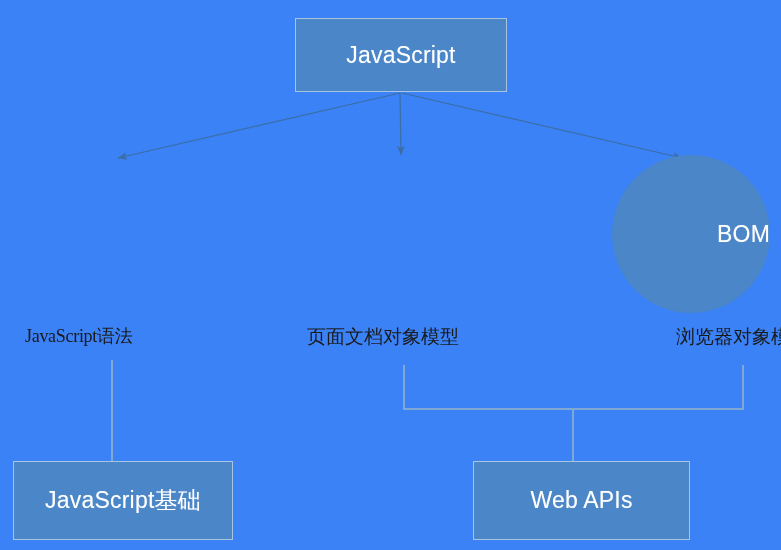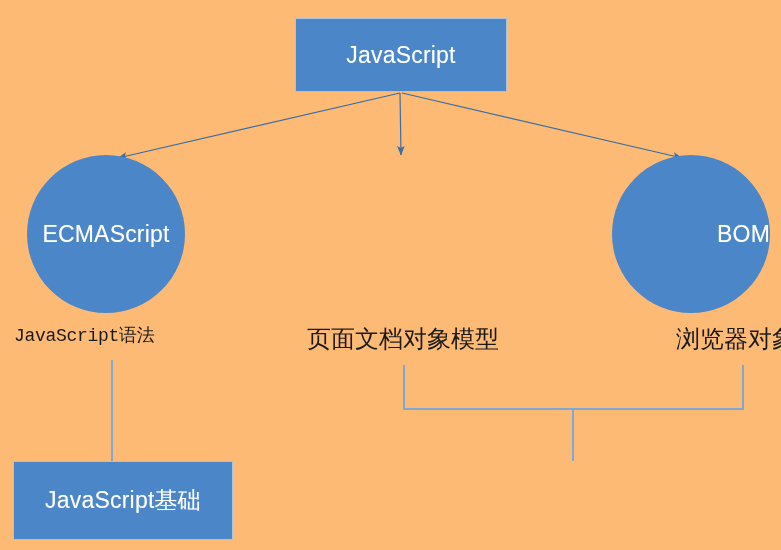--- a/index.html
+++ b/index.html
@@ -7,21 +7,21 @@
     padding: 0;
     background: #ffffff;
   }
   body {
     font-family: "Liberation Sans", sans-serif;
   }
   #canvas {
     position: relative;
     width: 781px;
     height: 550px;
-    background: #fdba74;
+    background: #3b82f6;
     overflow: hidden;
   }
   #edges {
     position: absolute;
     left: 0;
     top: 0;
     width: 781px;
     height: 550px;
   }
   .node {
@@ -48,27 +48,28 @@
     white-space: nowrap;
   }
   .cap {
     position: absolute;
     color: #1a1a1a;
     font-size: 19px;
     line-height: 1;
     white-space: nowrap;
   }
   .cap-mono {
-    font-family: Liberation Mono, monospace;
+    font-family: Liberation Serif, serif;
     font-size: 18px;
     letter-spacing: -0.3px;
+    margin-left: 11px;
   }
   .cap-cn {
     font-family: Liberation Serif, serif;
-    font-size: 24px;
+    font-size: 19px;
   }
 </style>
 </head>
 <body>
 
 <div id="canvas">
 
   <svg id="edges" viewBox="0 0 781 550" width="781" height="550" xmlns="http://www.w3.org/2000/svg">
     <defs>
       <marker id="arrowhead" markerWidth="9" markerHeight="9" refX="7.5" refY="3.2" orient="auto" markerUnits="strokeWidth">
@@ -86,33 +87,33 @@
 
     <polyline points="404,365 404,409 743,409 743,365" fill="none" stroke="#7fa8d4" stroke-width="2"></polyline>
 
     <line x1="573" y1="409" x2="573" y2="461" stroke="#7fa8d4" stroke-width="2"></line>
   </svg>
 
   <div class="node node-rect" style="left:295px; top:18px; width:212px; height:74px;">
     <span class="node-label">JavaScript</span>
   </div>
 
-  <div class="node node-circle" style="left:27px; top:155px; width:158px; height:158px;">
-    <span class="node-label">ECMAScript</span>
-  </div>
 
 
   <div class="node node-circle" style="left:612px; top:155px; width:158px; height:158px;justify-content:flex-end;">
     <span class="node-label">BOM</span>
   </div>
 
   <div class="cap cap-mono" style="left:14px; top:327px;">JavaScript语法</div>
 
   <div class="cap cap-cn" style="left:307px; top:327px;">页面文档对象模型</div>
 
   <div class="cap cap-cn" style="left:676px; top:327px;">浏览器对象模型</div>
 
   <div class="node node-rect" style="left:13px; top:461px; width:220px; height:79px;">
     <span class="node-label">JavaScript基础</span>
   </div>
 
+  <div class="node node-rect" style="left:473px; top:461px; width:217px; height:79px;">
+    <span class="node-label">Web APIs</span>
+  </div>
 
 </div>
 
 </body></html>

